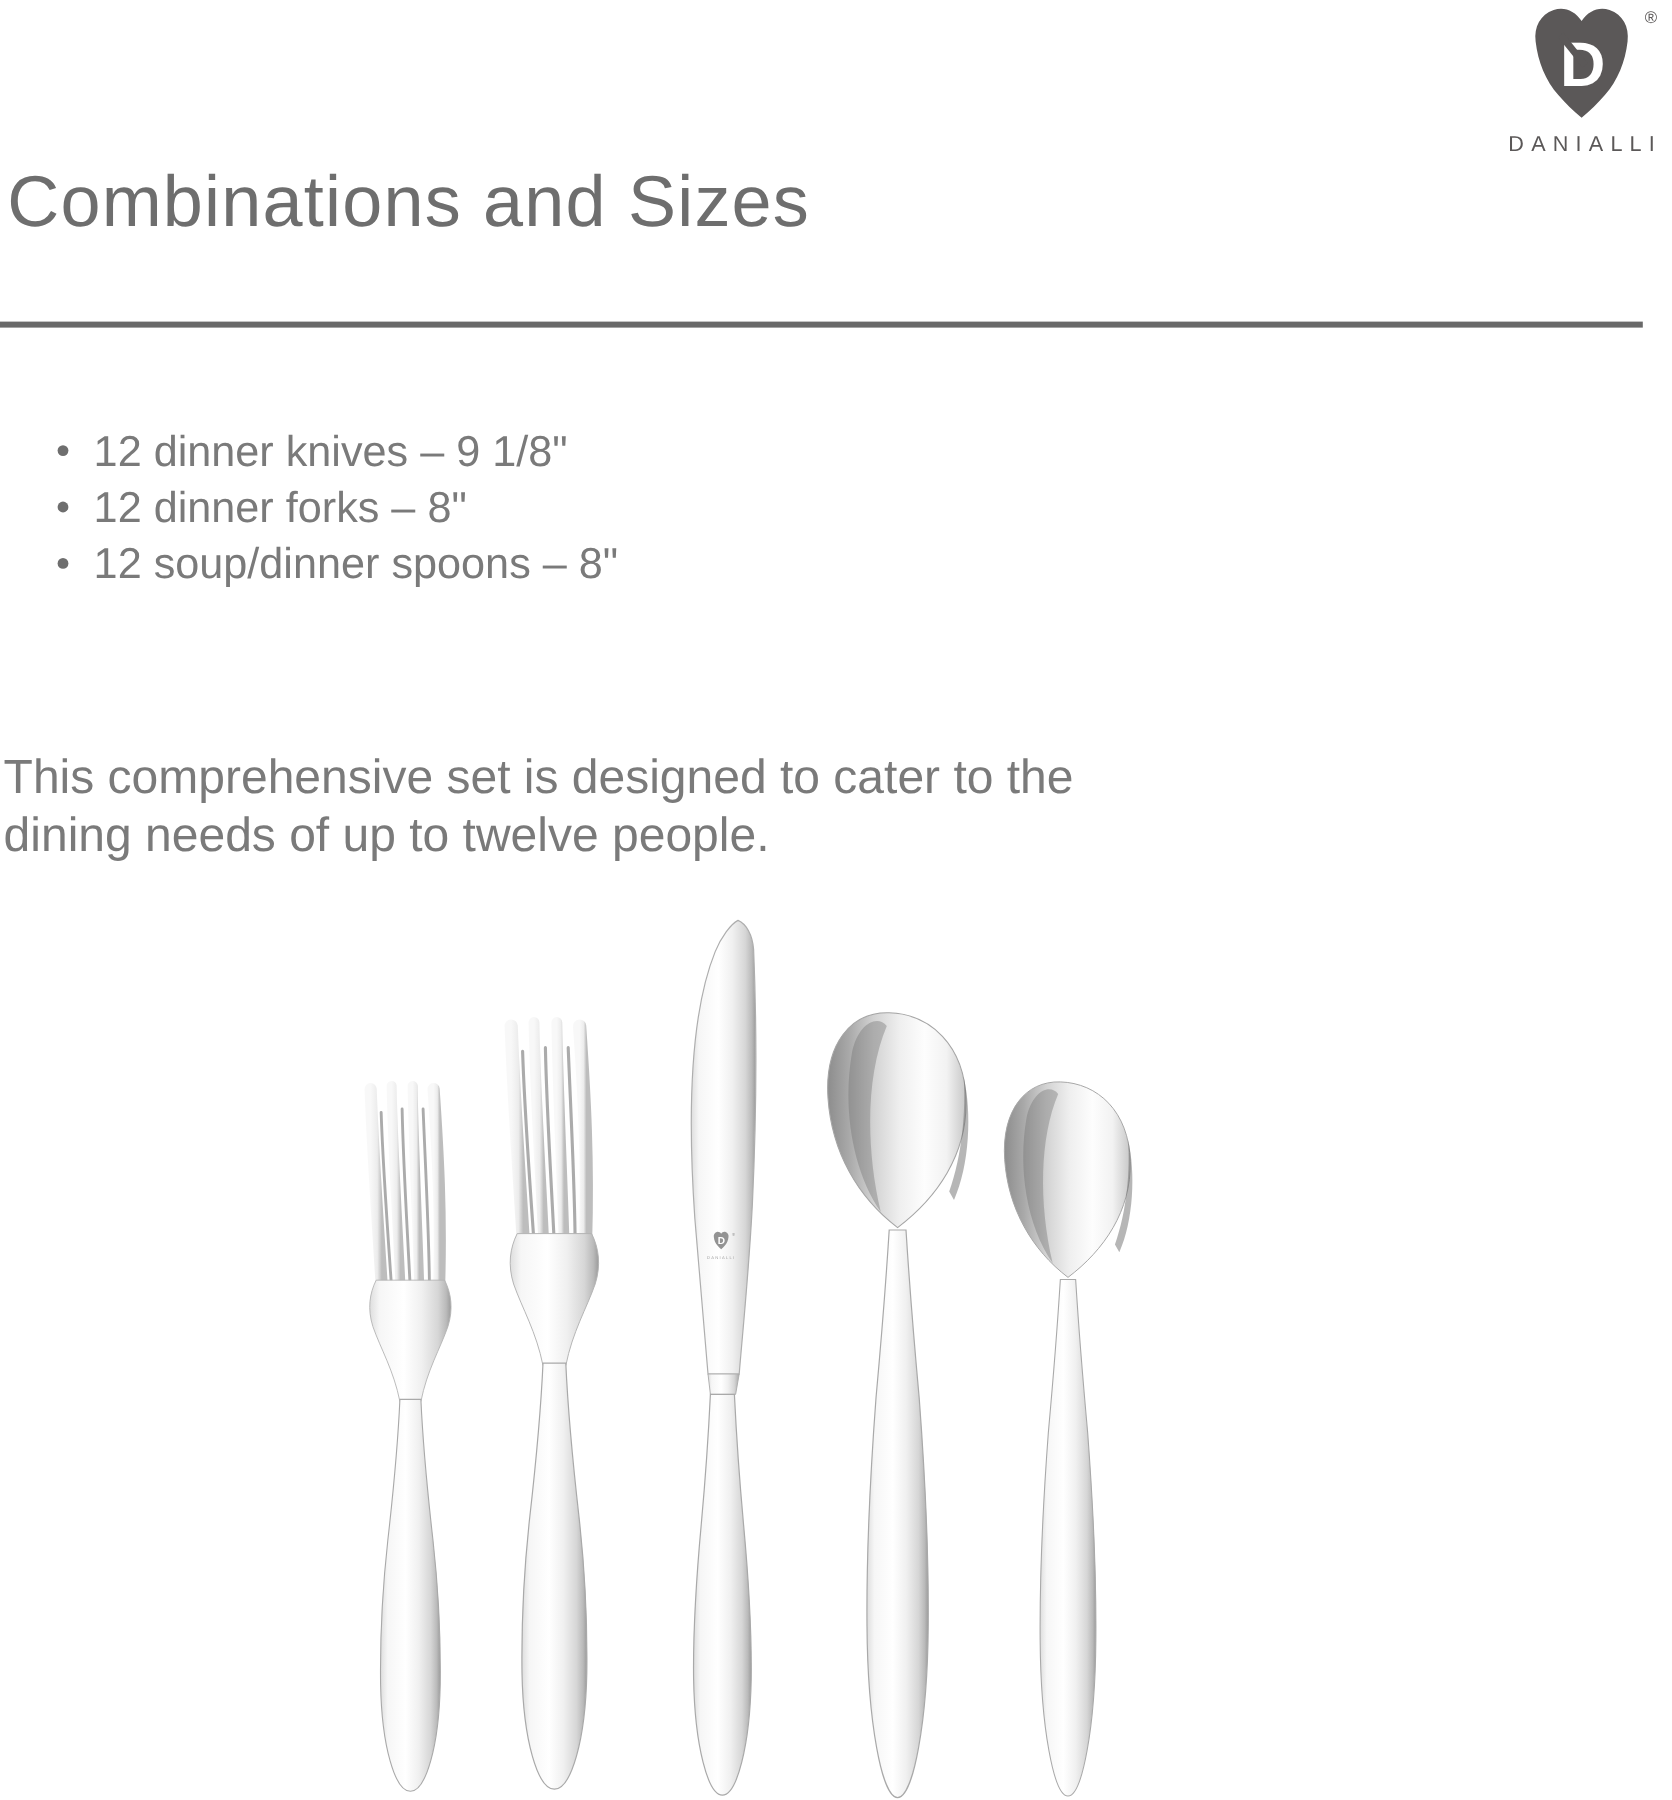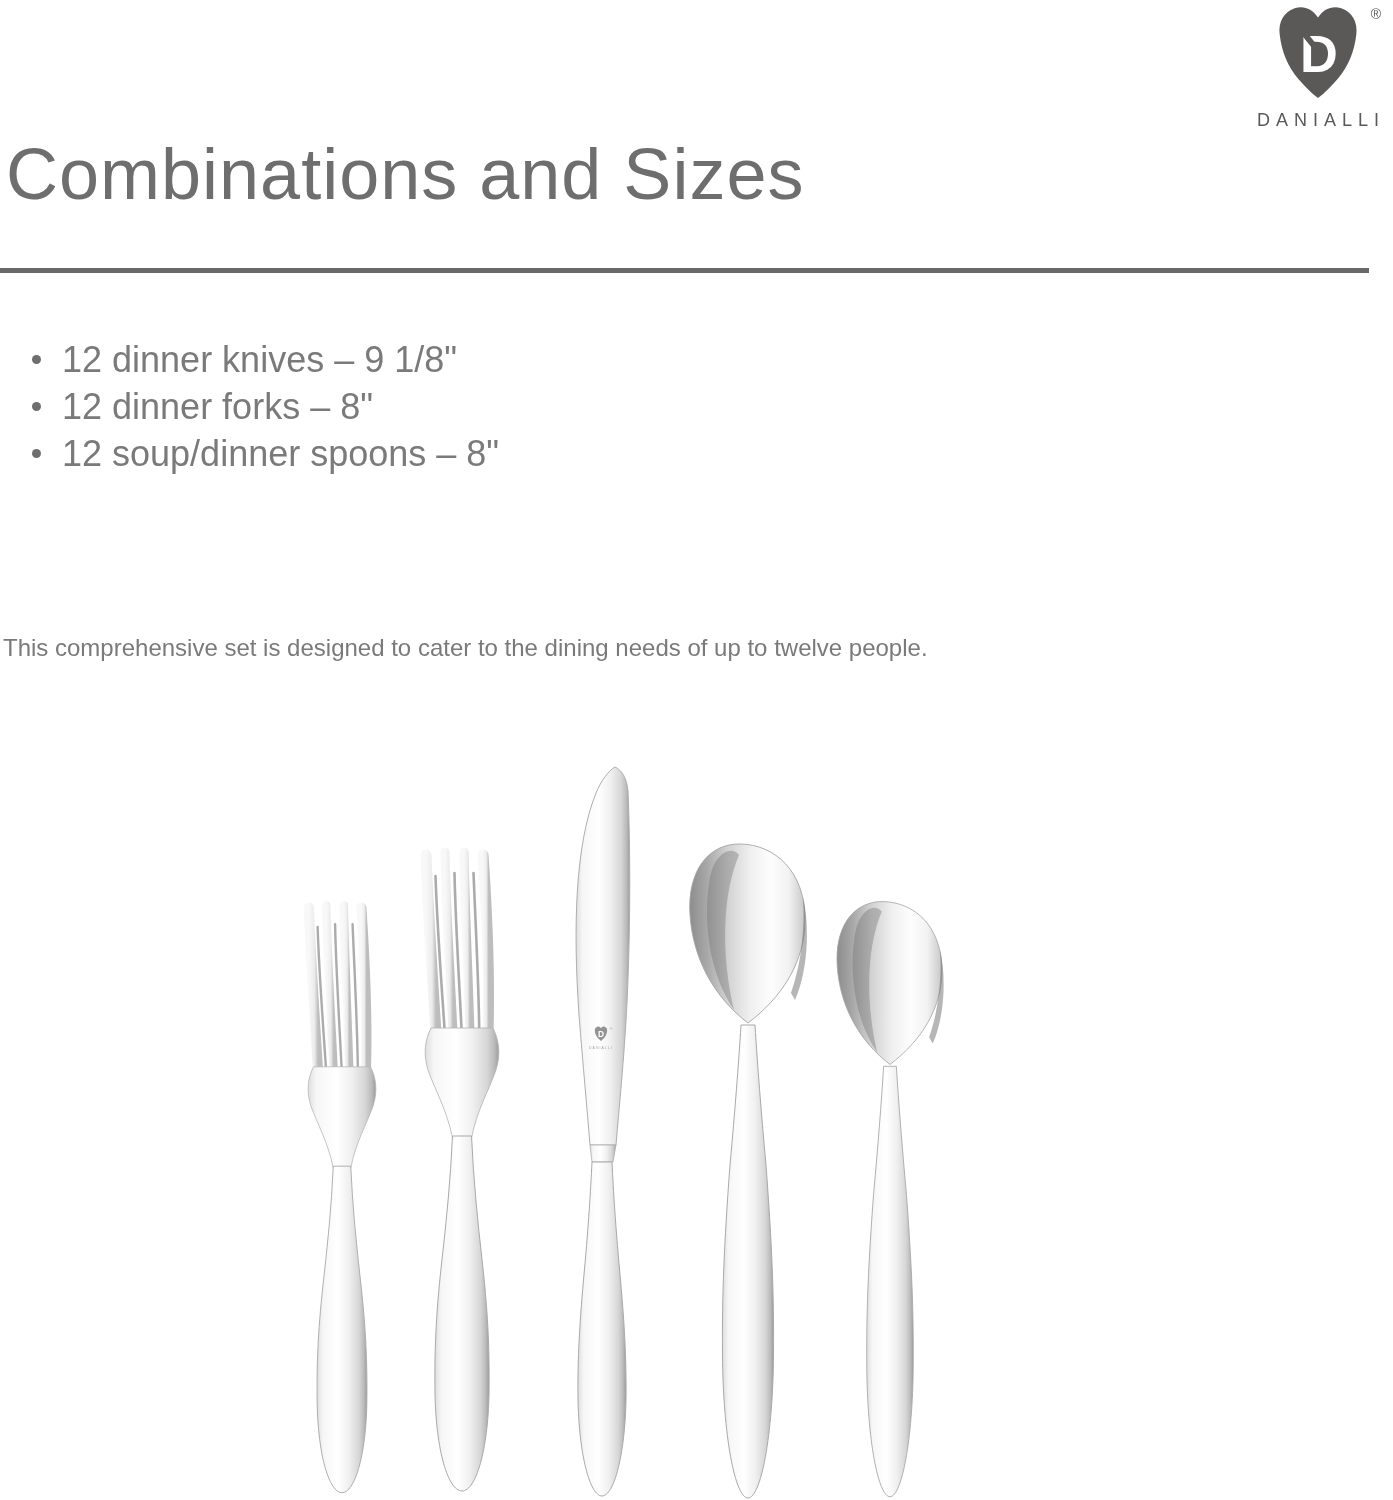--- a/index.html
+++ b/index.html
@@ -11,37 +11,37 @@
   .logo{position:absolute;top:4px;right:0;width:150px;text-align:center;}
   .logo .shield{display:block;margin:0 auto;width:88px;height:97px;}
   .logo .reg{position:absolute;top:2px;right:12px;font-size:14px;color:#5b5858;}
   .logo .wordmark{
     margin-top:9px;font-size:18px;letter-spacing:6px;padding-left:6px;
     color:#5b5858;white-space:nowrap;
   }
   
   .title{
     position:absolute;left:6px;top:138px;margin:0;font-weight:400;
-    font-size:72px;line-height:1;color:#6e6e6e;letter-spacing:1px;white-space:nowrap;
+    font-size:60px;line-height:1;color:#6e6e6e;letter-spacing:1px;white-space:nowrap;
   }
   .divider{position:absolute;left:0;top:268px;width:1369px;height:5px;background:#696969;}
   
-  .spec-list{position:absolute;left:32px;top:336px;margin:0;padding:0;list-style:none;}
+  .spec-list{position:absolute;left:32px;top:336px;margin:16px;padding:0;list-style:none;}
   .spec-list li{
     position:relative;padding-left:30px;font-size:36px;line-height:47px;
     color:#7a7a7a;white-space:nowrap;
   }
   .spec-list li::before{
     content:"";position:absolute;left:0;top:19px;width:9px;height:9px;
     border-radius:50%;background:#6e6e6e;
   }
   
   .description{
     position:absolute;left:3px;top:624px;width:950px;margin:0;
-    font-size:24px;line-height:48px;color:#7a7a7a;
+    font-size:40px;line-height:48px;color:#7a7a7a;
   }
   
   .cutlery{position:absolute;left:0;top:0;width:1393px;height:1500px;}
   .eng-text{font-family:"Liberation Sans",sans-serif;}
 </style>
 </head>
 <body>
 
 <div class="logo">
   <svg class="shield" viewBox="0 0 90 100">

